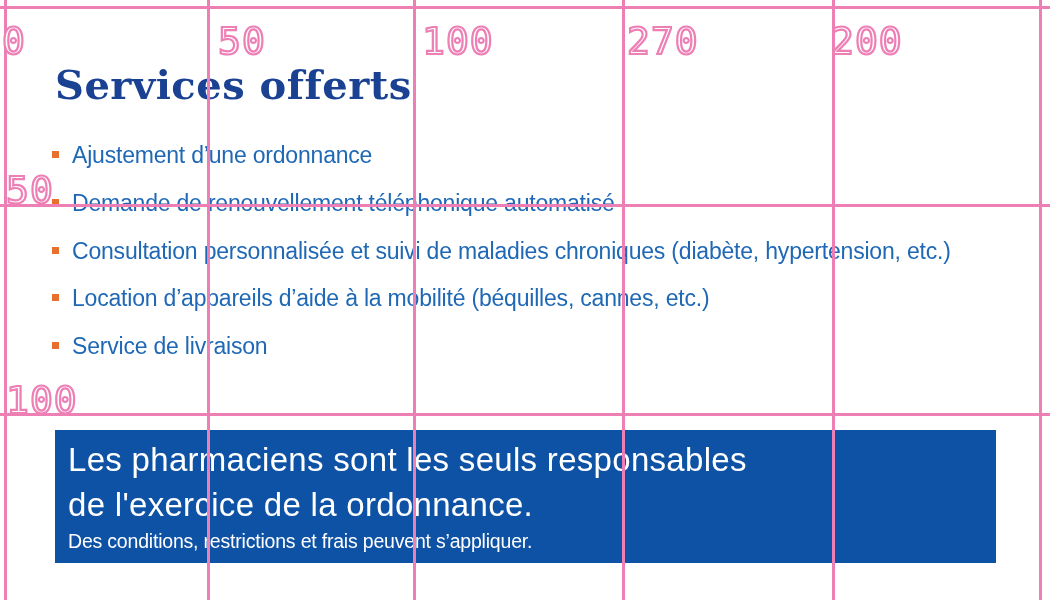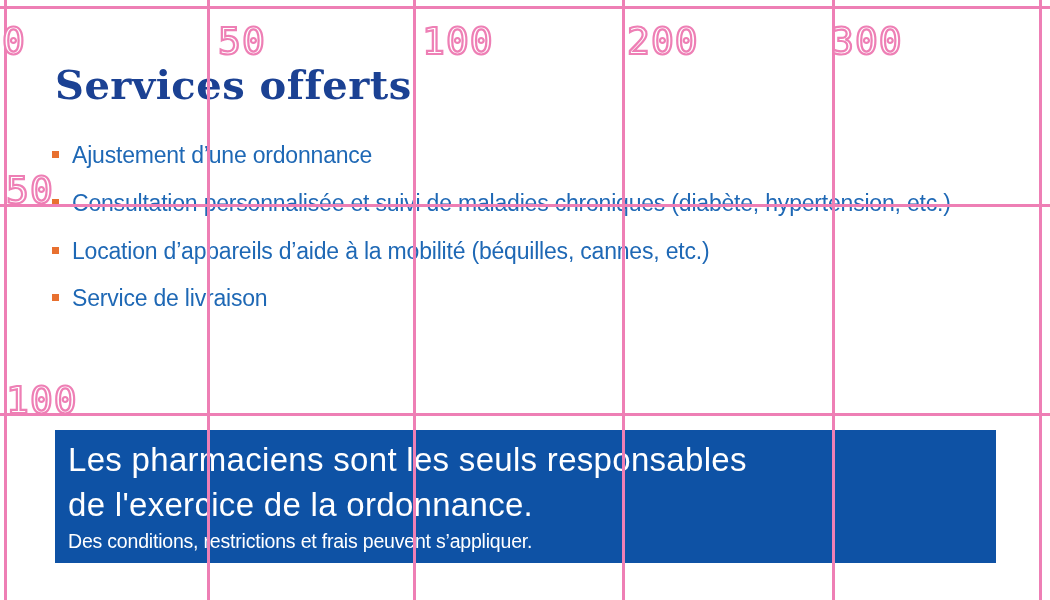--- a/index.html
+++ b/index.html
@@ -103,20 +103,24 @@
 
     <h1 class="page-title">Services offerts</h1>
 
     <ul class="services-list">
       <li class="service-item">
         <span class="bullet"></span>
         <span>Ajustement d’une ordonnance</span>
       </li>
       <li class="service-item">
         <span class="bullet"></span>
+        <span>Demande de renouvellement téléphonique automatisé</span>
+      </li>
+      <li class="service-item">
+        <span class="bullet"></span>
         <span>Consultation personnalisée et suivi de maladies chroniques (diabète, hypertension, etc.)</span>
       </li>
       <li class="service-item">
         <span class="bullet"></span>
         <span>Location d’appareils d’aide à la mobilité (béquilles, cannes, etc.)</span>
       </li>
       <li class="service-item">
         <span class="bullet"></span>
         <span>Service de livraison</span>
       </li>
@@ -138,20 +142,20 @@
     <div class="vline" style="left:832px"></div>
     <div class="vline" style="left:1039px"></div>
 
     <div class="hline" style="top:6px"></div>
     <div class="hline" style="top:204px"></div>
     <div class="hline" style="top:413px"></div>
 
     <div class="glabel" style="left:2px;top:22px">0</div>
     <div class="glabel" style="left:218px;top:22px">50</div>
     <div class="glabel" style="left:422px;top:22px">100</div>
-    <div class="glabel" style="left:627px;top:22px">200</div>
-    <div class="glabel" style="left:831px;top:22px">300</div>
+    <div class="glabel" style="left:627px;top:22px">270</div>
+    <div class="glabel" style="left:831px;top:22px">200</div>
 
     <div class="glabel" style="left:6px;top:171px">50</div>
     <div class="glabel" style="left:6px;top:381px">100</div>
   </div>
 
 </div>
 
 </body></html>

